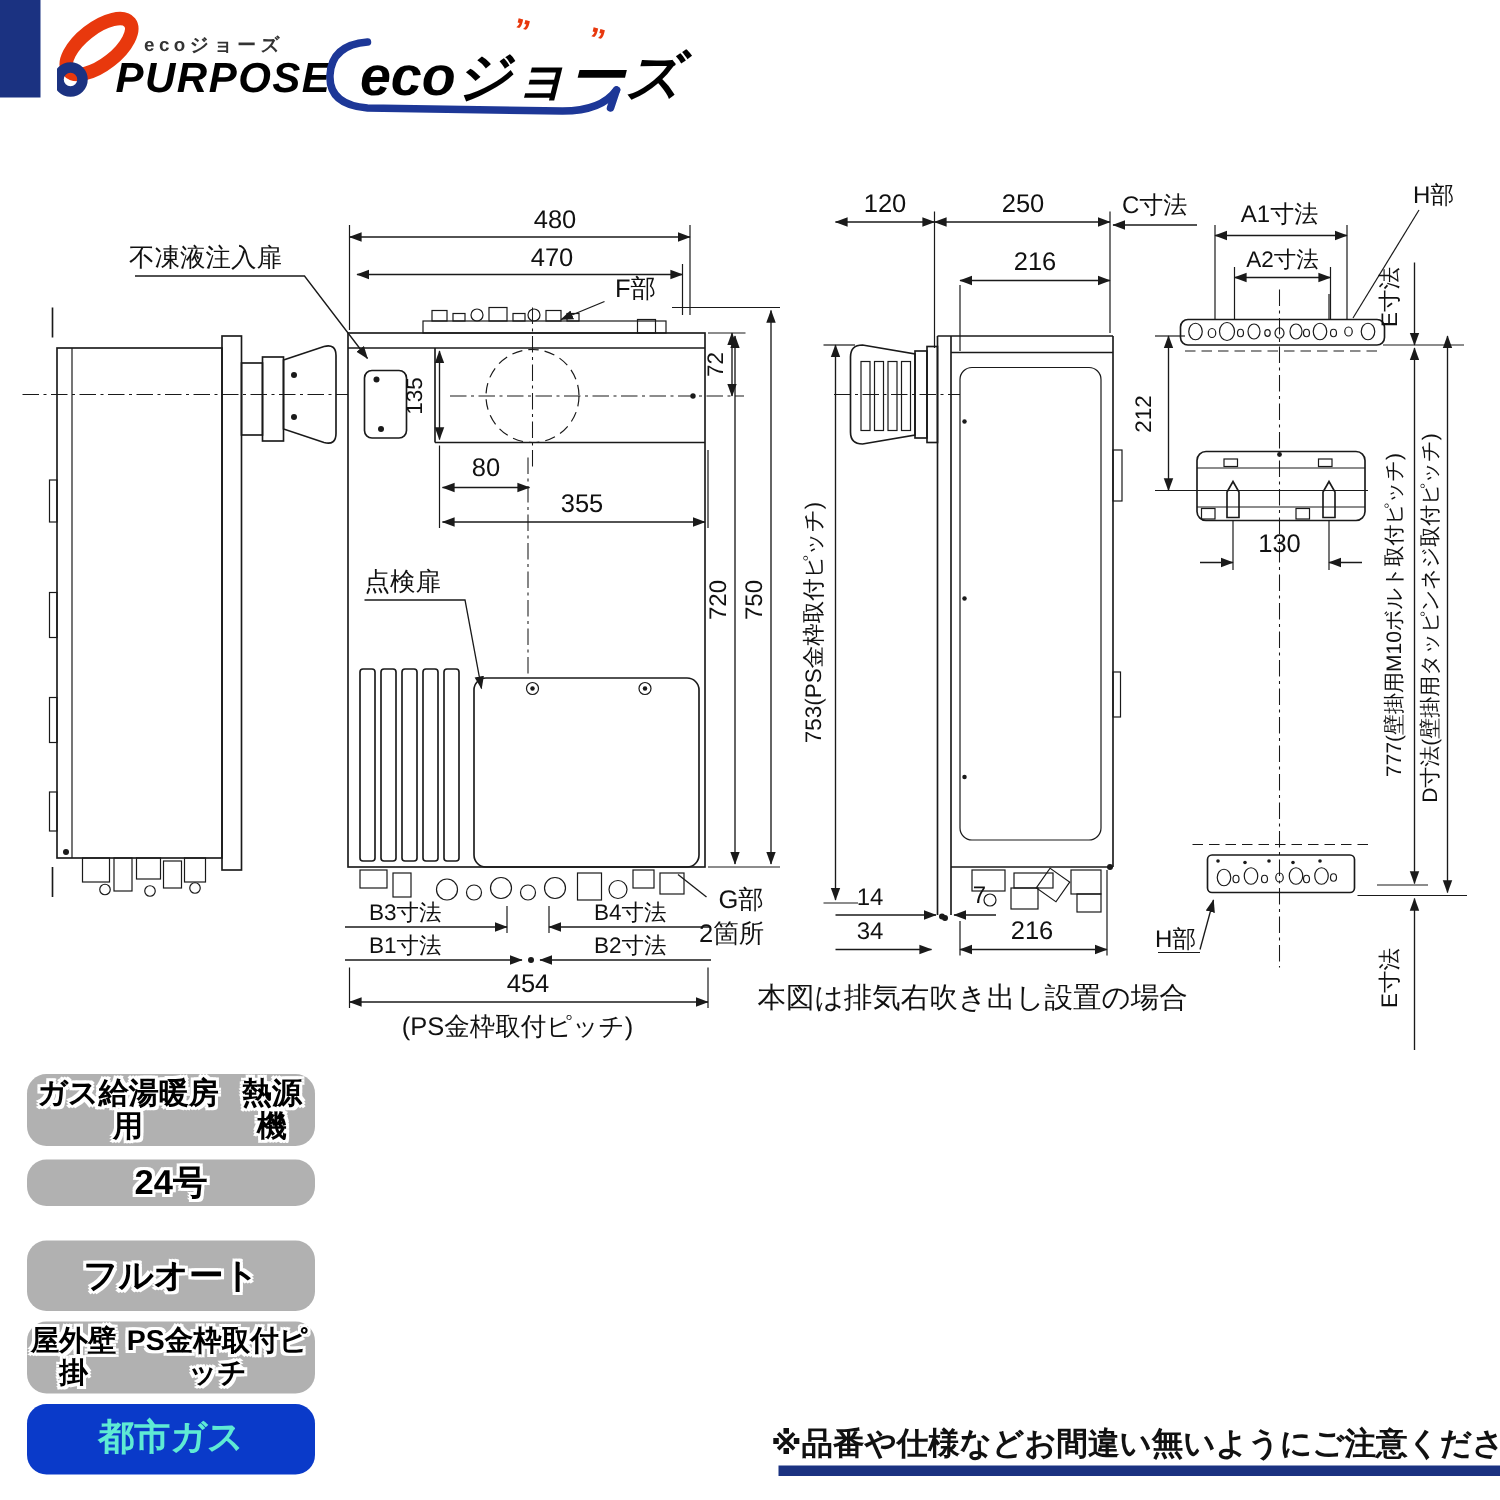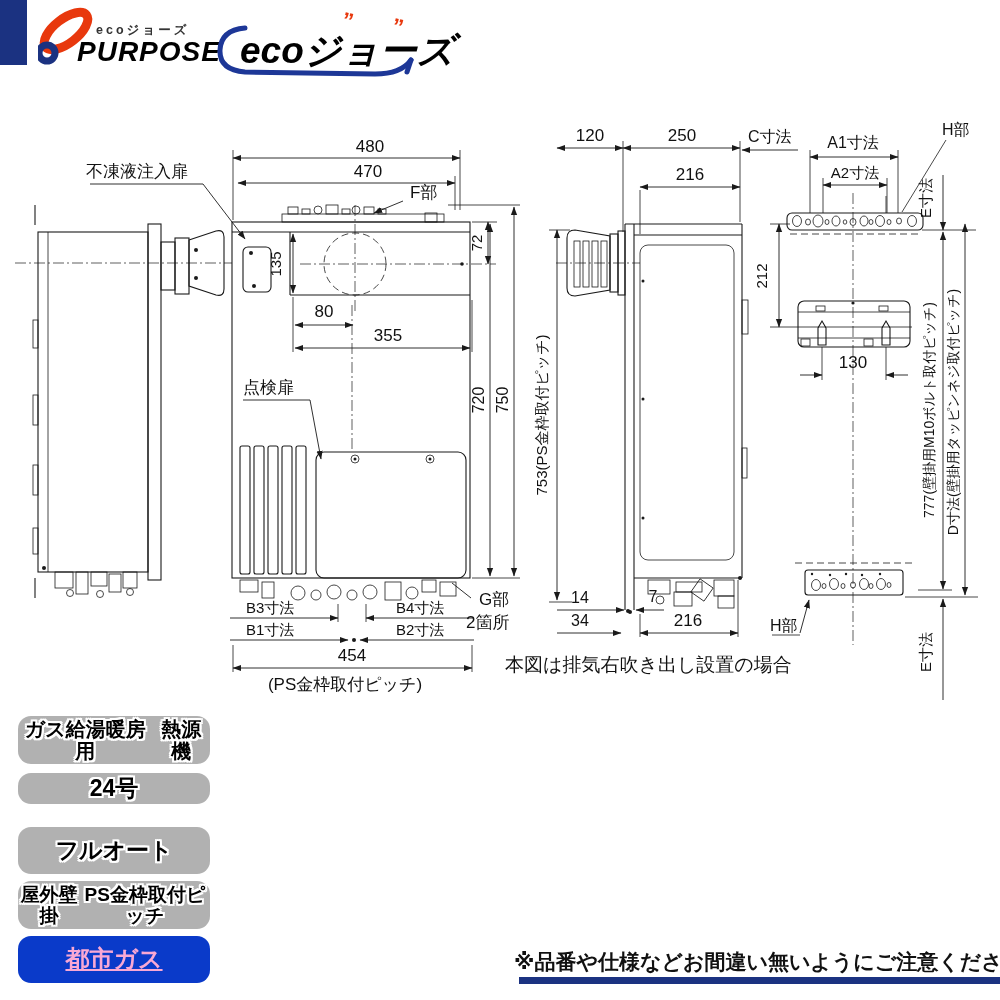--- a/index.html
+++ b/index.html
@@ -21,21 +21,21 @@
   .dash{stroke-dasharray:7 4;}
   .cl{stroke:#1a1a1a;stroke-width:0.7;fill:none;stroke-dasharray:11 3 2 3;}
   text{fill:#111;font-size:17px;font-family:"Liberation Sans","DejaVu Sans",sans-serif;}
   .t15{font-size:15px;} .t14{font-size:14px;} .t16{font-size:16px;} .t19{font-size:19px;}
   .mid{text-anchor:middle;}
   
   .badge{position:absolute;left:18px;width:192px;border-radius:13px;background:#b1b1b1;
          display:flex;flex-direction:row;align-items:center;justify-content:center;
          font-weight:900;color:#000;text-align:center;line-height:1.12;
          text-shadow:-2px -2px 0 #fff,2px -2px 0 #fff,-2px 2px 0 #fff,2px 2px 0 #fff,0 -2px 0 #fff,0 2px 0 #fff,-2px 0 0 #fff,2px 0 0 #fff;}
-  .badge.blue{color:#f9a8d4;text-shadow:none;text-decoration:underline;}
+  .badge.blue{color:#5eead4;text-shadow:none;}
   
   .note{position:absolute;left:514px;top:948px;width:486px;font-size:21px;font-weight:900;color:#111;white-space:nowrap;}
   .note-bar{position:absolute;left:519px;top:977px;width:481px;height:7px;}
 </style>
 </head>
 <body>
 
 <div class="corner-block" style="background:#1b3281"></div>
 
 <div>

